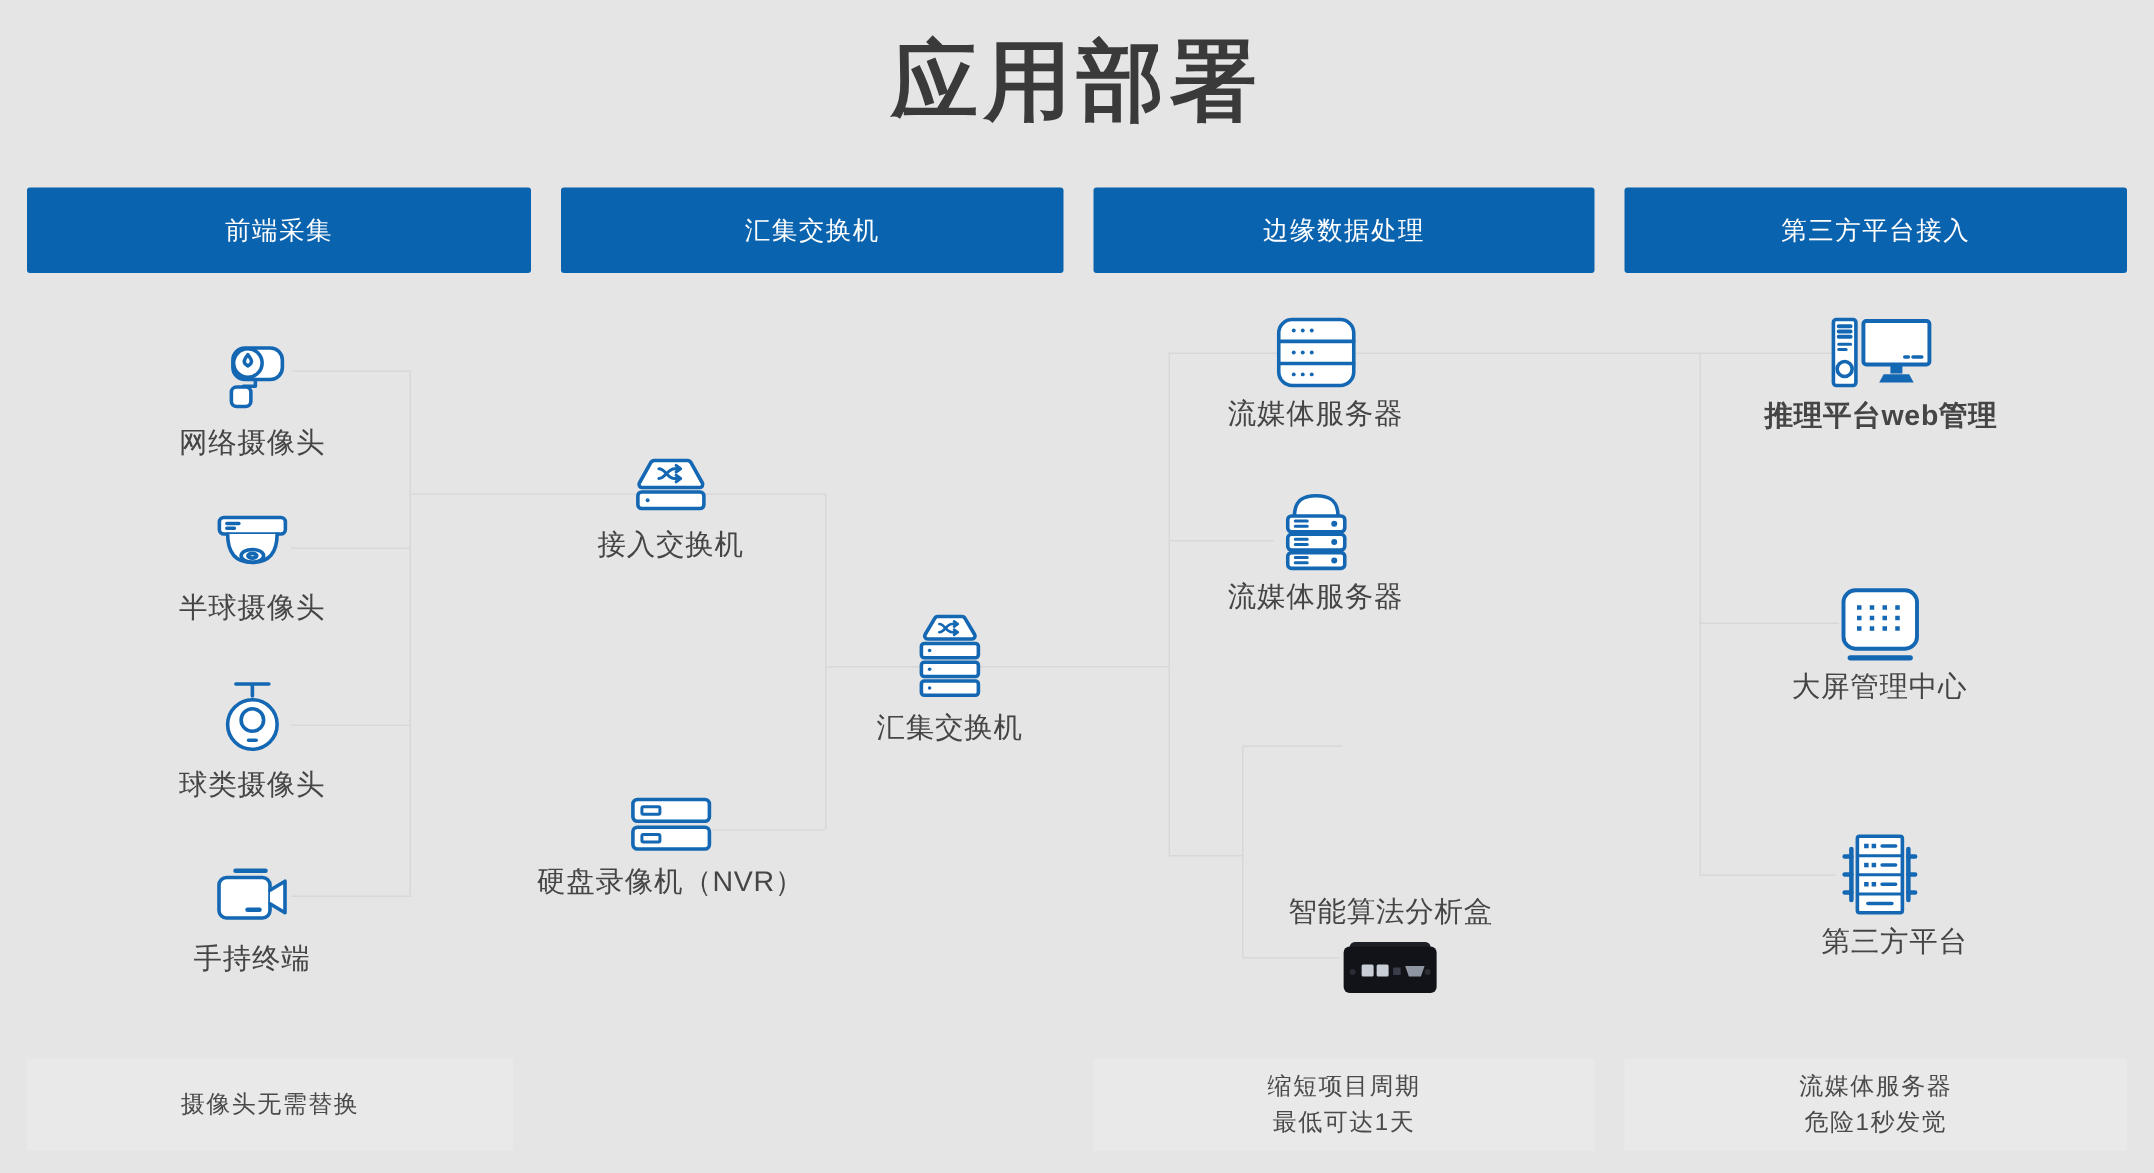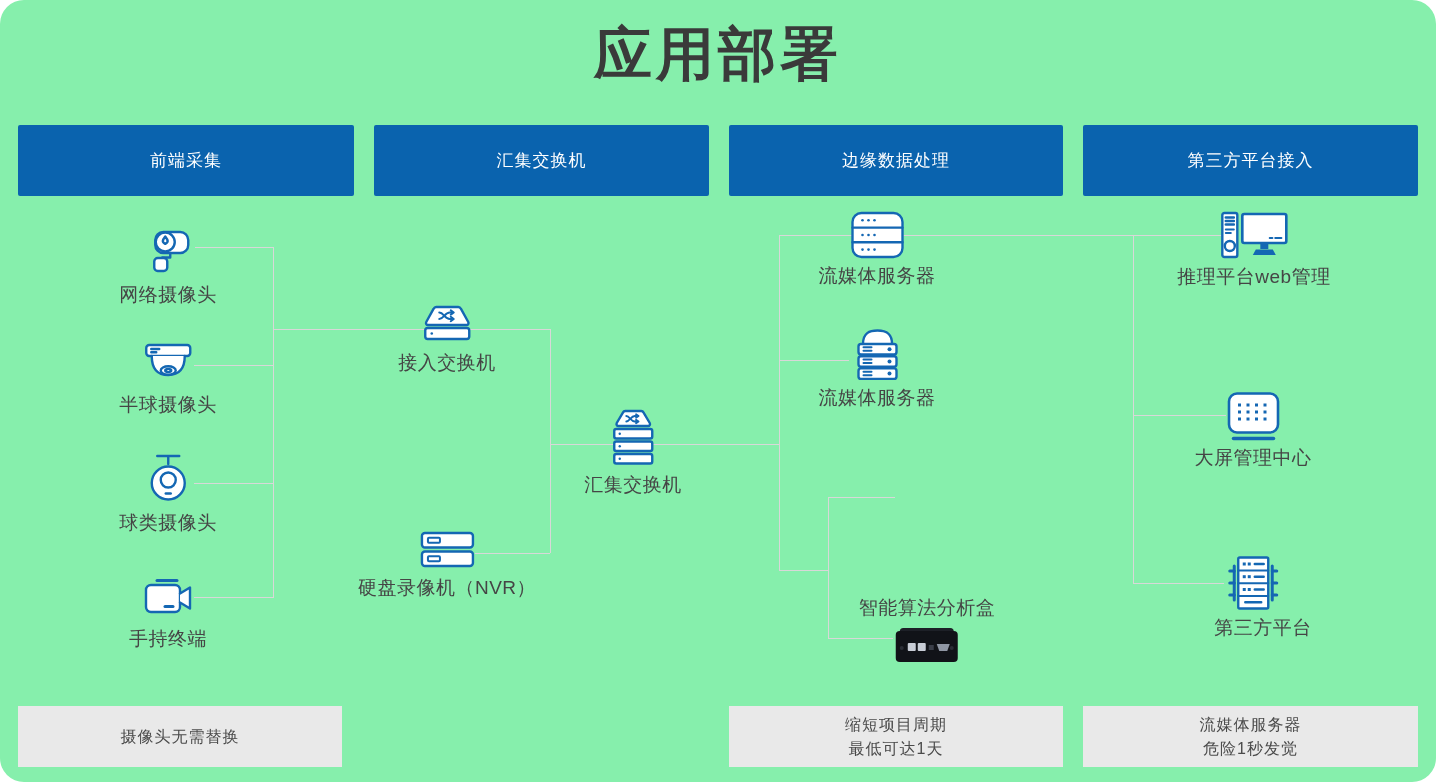--- a/index.html
+++ b/index.html
@@ -1,20 +1,20 @@
 <!DOCTYPE html>
 <html><head>
 <meta charset="utf-8">
 <style>
   html,body{margin:0;padding:0;background:#fff;}
-  #stage{position:relative;width:1436px;height:782px;background:#86efac;overflow:hidden;
-         font-family:"Liberation Sans","DejaVu Sans",sans-serif;border-radius:24px;}
+  #stage{position:relative;width:1436px;height:782px;background:#e5e5e5;overflow:hidden;
+         font-family:"Liberation Sans","DejaVu Sans",sans-serif;}
   .page-title{position:absolute;left:0;top:16px;width:100%;text-align:center;
               font-size:58px;font-weight:700;color:#3a3a3a;letter-spacing:4px;}
-  .col-header{position:absolute;top:125px;height:71px;background:#0a63ae;border-radius:2px;
+  .col-header{position:absolute;top:125px;height:57px;background:#0a63ae;border-radius:2px;
               color:#fff;font-size:17px;display:flex;align-items:center;justify-content:center;
               letter-spacing:1px;}
   .benefit{position:absolute;top:706px;height:61px;background:#e9e9e9;color:#4a4a4a;
            font-size:16px;display:flex;flex-direction:column;align-items:center;justify-content:center;
            line-height:1.45;letter-spacing:1px;}
   .cline{position:absolute;background:#d8d8d8;}
   .h{height:1px;} .v{width:1px;}
   .node{position:absolute;display:flex;flex-direction:column;align-items:center;transform:translateX(-50%);}
   .node .lbl{font-size:19px;color:#454545;white-space:nowrap;letter-spacing:0.5px;}
   .ic{stroke:#1467b3;fill:none;stroke-width:2.4;stroke-linecap:round;stroke-linejoin:round;}
@@ -193,21 +193,21 @@
     <svg class="ic" width="70" height="50" viewBox="0 0 70 50">
       <rect x="3" y="3" width="15" height="44" rx="2" fill="#fff"></rect>
       <path d="M6.5 7.5 h8 M6.5 11 h8 M6.5 14.5 h8" stroke-width="2.6"></path>
       <path d="M6.5 19.5 h8 M6.5 23 h5" stroke-width="2"></path>
       <circle cx="10.5" cy="36" r="5"></circle>
       <rect x="23" y="4" width="44" height="29" rx="2" fill="#fff" stroke-width="2.6"></rect>
       <path d="M56 28 h6 M50.5 28 h2.5" stroke-width="2.2"></path>
       <rect x="41" y="33" width="8" height="6" fill="#1467b3" stroke="none"></rect>
       <path d="M36.5 39.5 h17 l3 5.5 h-23 Z" fill="#1467b3" stroke="none"></path>
     </svg>
-    <div class="lbl" style="margin-top:4px;">推理平台web管理</div>
+    <div class="lbl" style="margin-top:4px;font-weight:bold;">推理平台web管理</div>
   </div>
 
   <div class="node" style="left:1253px;top:391px;">
     <svg class="ic" width="54" height="52" viewBox="0 0 54 52">
       <rect x="2.5" y="2.5" width="49" height="39" rx="8" fill="#fff" stroke-width="2.6"></rect>
       <g fill="#1467b3" stroke="none">
         <rect x="11.5" y="12.5" width="3" height="3"></rect>
           <rect x="20" y="12.5" width="3" height="3"></rect>
           <rect x="28.5" y="12.5" width="3" height="3"></rect>
           <rect x="37" y="12.5" width="3" height="3"></rect>

